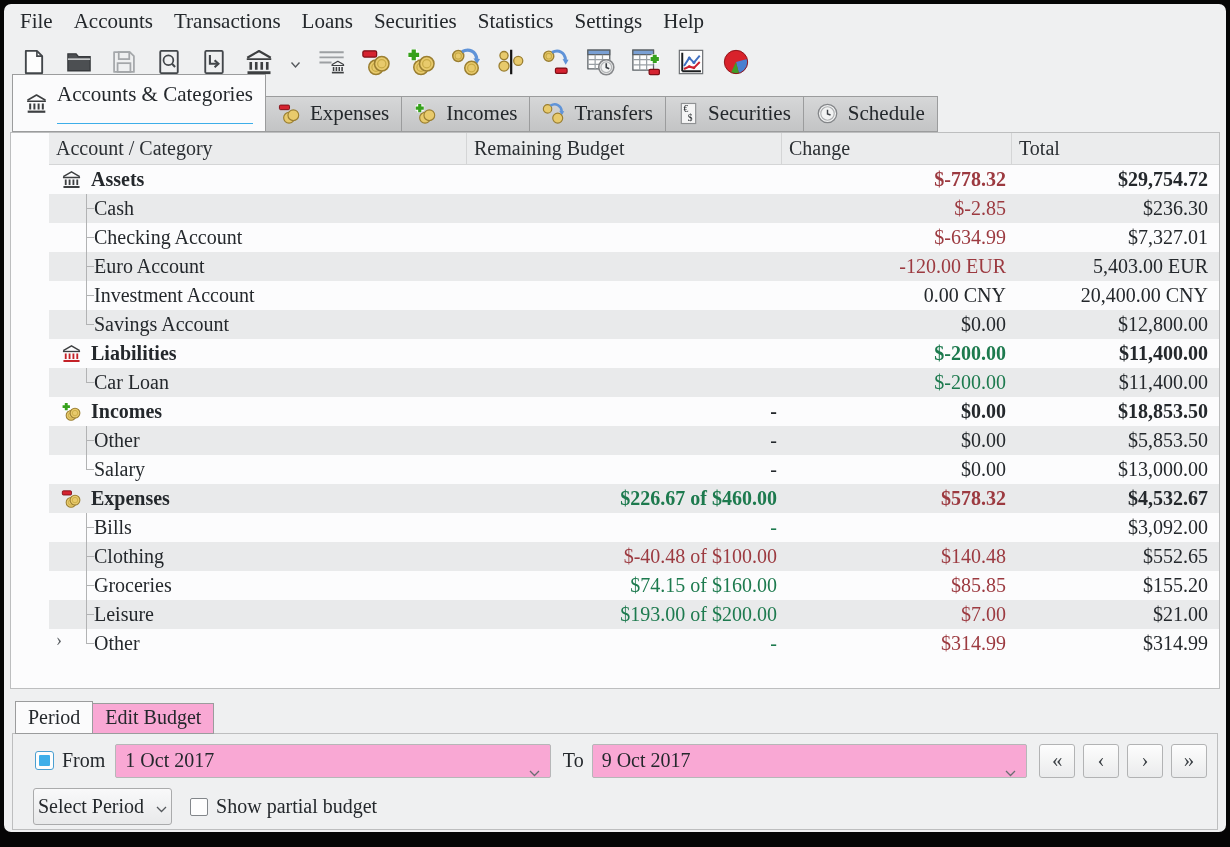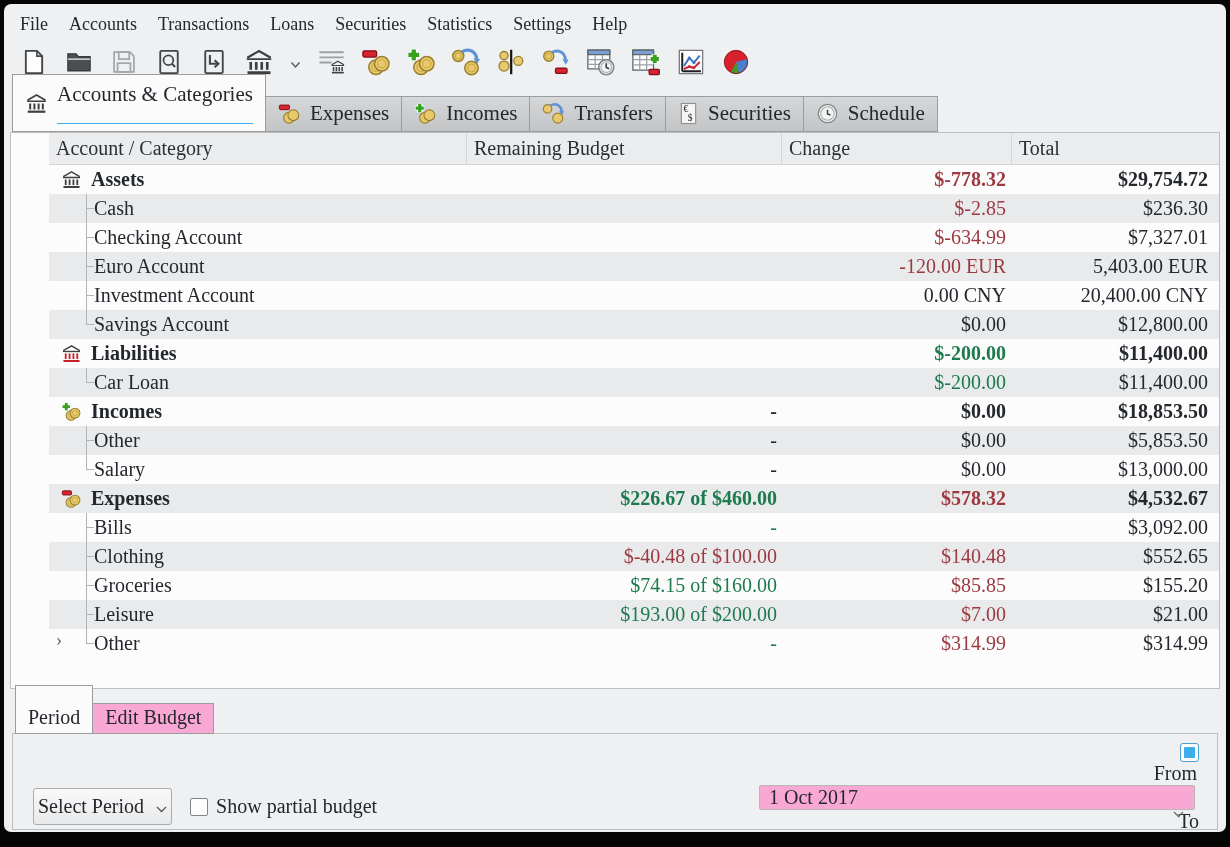--- a/index.html
+++ b/index.html
@@ -2,21 +2,21 @@
 <html><head>
 <meta charset="utf-8">
 <style>
   html,body{margin:0;padding:0;}
   body{width:1230px;height:847px;background:#050505;position:relative;
        font-family:"Liberation Serif","DejaVu Serif",serif;-webkit-font-smoothing:antialiased;}
   .window{position:absolute;left:4px;top:4px;width:1222px;height:828px;background:#eff0f1;
           border-radius:7px;overflow:hidden;color:#24282c;}
 
   
-  .menubar{display:flex;gap:21px;padding:5px 0 3px 16px;font-size:18px;height:26px;align-items:flex-end;}
+  .menubar{display:flex;gap:21px;padding:5px 0 3px 16px;font-size:21px;height:26px;align-items:flex-start;}
   .menu-item{cursor:default;}
 
   
   .toolbar{display:flex;align-items:center;gap:13px;padding:6px 0 6px 14px;height:40px;}
   .tool{width:32px;height:32px;display:flex;align-items:center;justify-content:center;flex:none;}
   .tool-chev{width:14px;}
 
   
   .tabbar{display:flex;align-items:flex-end;padding-left:9px;height:42px;}
   .tab{display:flex;align-items:center;gap:9px;font-size:21px;background:linear-gradient(#d6d7d8,#c3c4c5);
@@ -48,23 +48,23 @@
   .cell-r{text-align:right;box-sizing:border-box;align-self:stretch;display:flex;align-items:center;justify-content:flex-end;}
   .c-budget{width:315px;flex:none;padding-right:5px;}
   .c-change{width:230px;flex:none;padding-right:6px;}
   .c-total{flex:1;padding-right:11px;}
   .neg{color:#9c3a40;}
   .pos{color:#1d7a4e;}
 
   
   .ptabs{display:flex;align-items:flex-end;padding-left:12px;height:38px;position:relative;z-index:2;margin-top:7px;}
   .ptab{font-size:20px;border:1px solid #9b9c9d;padding:2px 12px 4px;background:#f9a8d4;margin-left:-1px;}
-  .ptab.active{background:#fbfbfc;padding-top:20px;z-index:2;}
+  .ptab.active{background:#fbfbfc;padding-top:4px;z-index:2;}
   .pframe{margin:-1px 8px 0;border:1px solid #bdbebf;height:97px;box-sizing:border-box;background:#eff0f1;}
-  .from-row{display:flex;align-items:flex-end;margin:9px 10px 0 22px;height:35px;font-size:20px;flex-direction:column;}
+  .from-row{display:flex;align-items:center;margin:9px 10px 0 22px;height:35px;font-size:20px;}
   .cb-on{width:17px;height:17px;border:1px solid #4a9fd1;border-radius:3px;background:#fdfdfd;
          display:flex;align-items:center;justify-content:center;flex:none;}
   .cb-on .fill{width:11px;height:11px;background:#3daee9;border-radius:1px;}
   .cb-off{width:16px;height:16px;border:1px solid #82868a;border-radius:2px;background:#fdfdfd;flex:none;}
   .combo{height:34px;background:#f9a8d4;border:1px solid #b6b7b8;border-radius:2px;box-sizing:border-box;
          display:flex;align-items:center;padding-left:9px;position:relative;}
   .combo .chev{position:absolute;right:10px;top:14px;}
   .combo1,.combo2{width:436px;}
   .nav-btn{width:36px;height:34px;margin-left:8px;border:1px solid #b2b3b4;border-radius:3px;
            background:linear-gradient(#fdfdfd,#eaebec);display:flex;align-items:center;justify-content:center;

